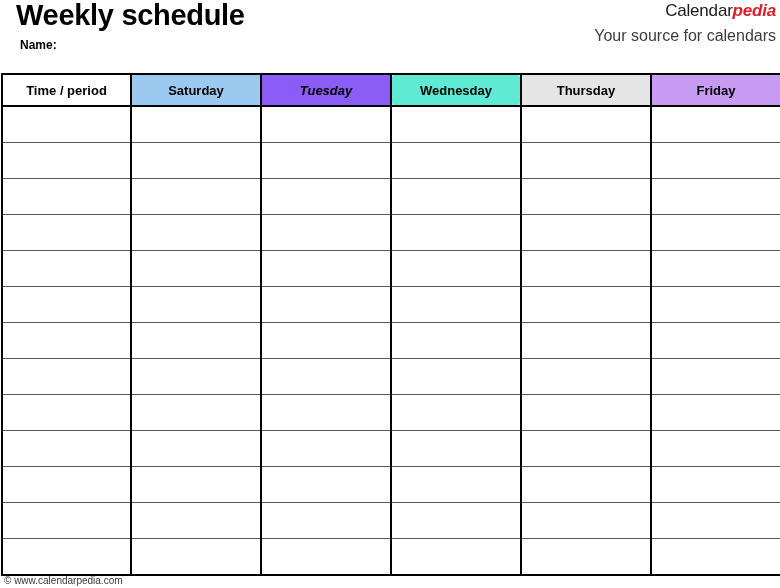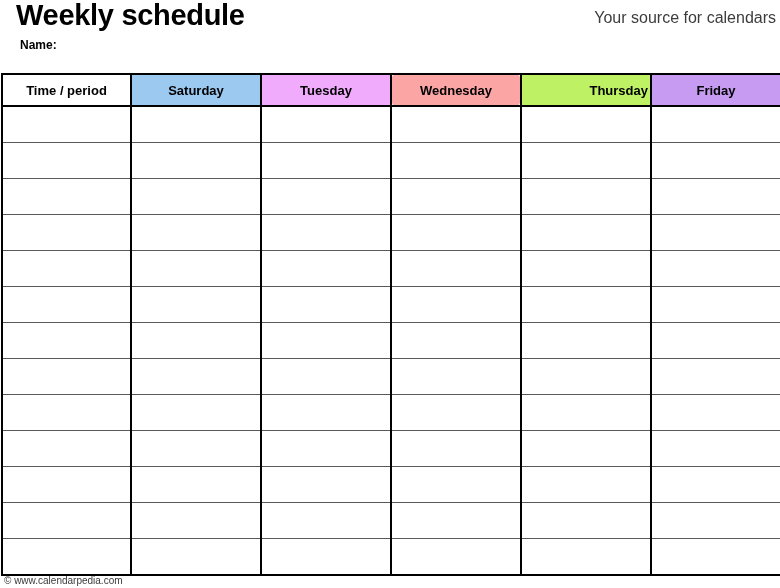--- a/index.html
+++ b/index.html
@@ -97,21 +97,21 @@
   .schedule-table col.col-day  { width: 130px; }
 
   .schedule-table th {
     height: 30px;
     font-size: 13px;
     font-weight: bold;
     text-align: center;
     vertical-align: middle;
     border-right: 2px solid #000000;
     border-bottom: 2px solid #000000;
-    padding: 0 2px;
+    padding: 0 16px;
     white-space: nowrap;
     color: #000000;
   }
   .schedule-table th:last-child { border-right: none; }
   .schedule-table th.th-time { background: #ffffff; }
 
   .schedule-table td {
     height: 35px;
     border-right: 2px solid #000000;
     border-top: 1px solid #5a5a5a;
@@ -136,40 +136,41 @@
 <body>
 
 <div class="page">
 
   <div class="header">
     <div class="title">Weekly schedule</div>
 
     <div class="name-label">Name:</div>
 
     <div class="brand">
+      <div class="brand-word"><span class="brand-main">Calendar</span><span class="brand-accent">pedia</span></div>
       <div class="brand-tagline">Your source for calendars</div>
     </div>
   </div>
 
   <table class="schedule-table">
     <colgroup>
       <col class="col-time">
       <col class="col-day">
       <col class="col-day">
       <col class="col-day">
       <col class="col-day">
       <col class="col-day">
     </colgroup>
     <thead>
       <tr>
         <th class="th-time">Time / period</th>
         <th style="background: rgb(156, 201, 240);">Saturday</th>
-        <th style="background: #f0abfc;">Tuesday</th>
-        <th style="background: #fca5a5; border-radius: 6px;">Wednesday</th>
-        <th style="background: #bef264; text-align: right;">Thursday</th>
+        <th style="background: #8b5cf6; font-style: italic;">Tuesday</th>
+        <th style="background: #5eead4; border-radius: 6px;">Wednesday</th>
+        <th style="background: #e5e5e5;">Thursday</th>
         <th style="background: rgb(199, 155, 242); margin-left: 40px;">Friday</th>
       </tr>
     </thead>
     <tbody id="schedule-body">
         <tr>
           <td></td>
           <td></td>
           <td></td>
           <td></td>
           <td></td>

